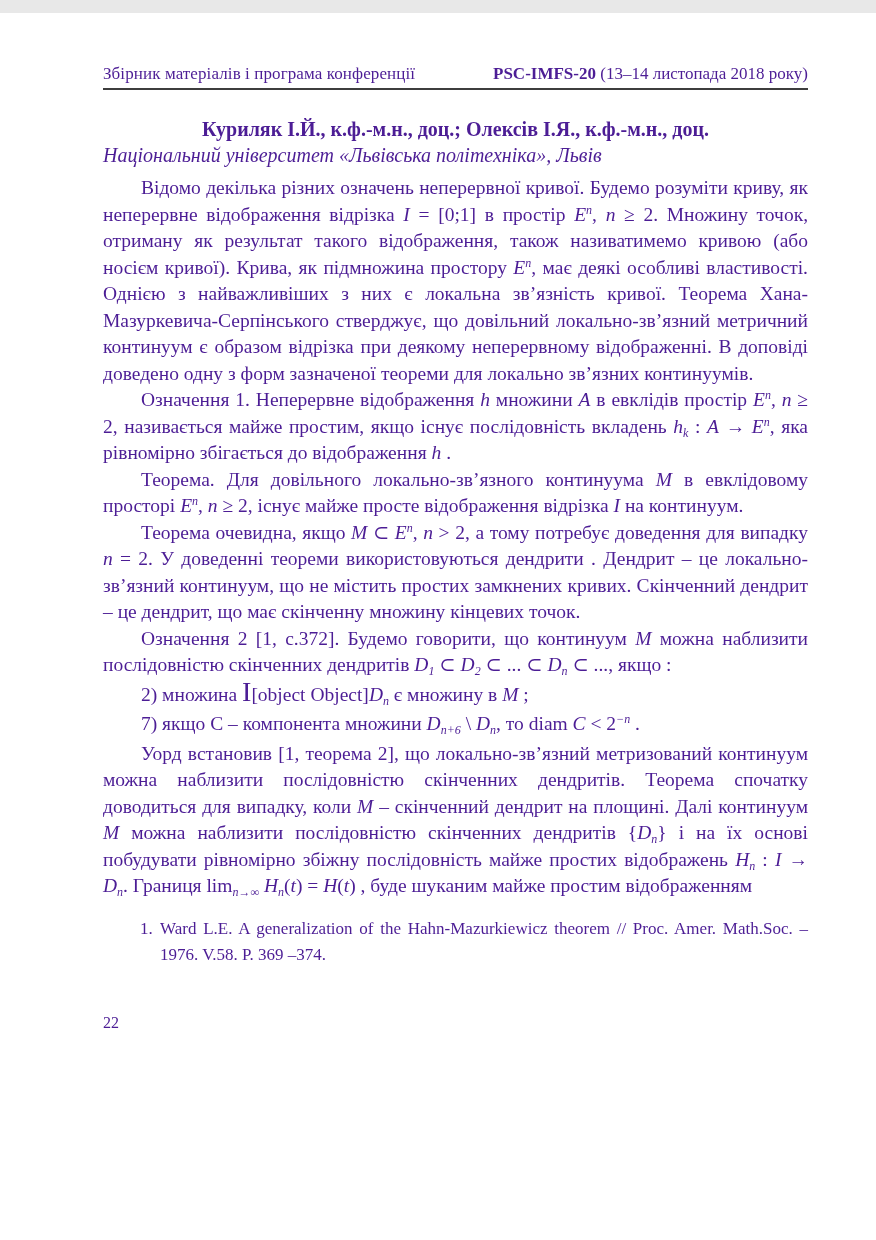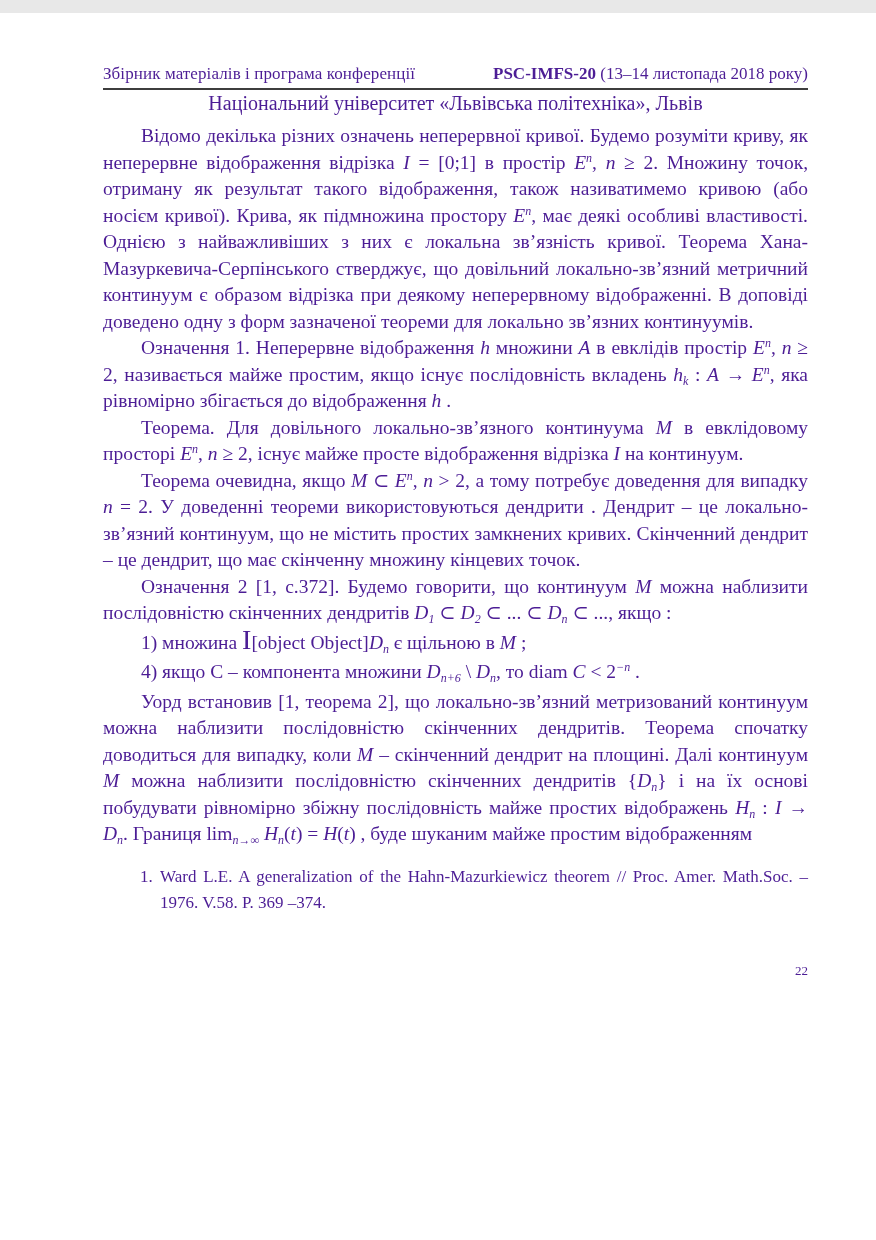--- a/index.html
+++ b/index.html
@@ -9,57 +9,58 @@
     overflow:hidden;margin:13px auto;
   }
   .content{position:absolute;left:103px;top:0;width:705px;}
   .header{display:flex;justify-content:space-between;align-items:baseline;
     padding-top:51px;font-size:17px;line-height:20px;}
   .header .hl{letter-spacing:.1px;}
   .header .hb{font-weight:bold;}
   .rule{margin-top:4px;height:2px;background:#3d3d3d;}
   .title{margin-top:21px;text-align:center;font-weight:bold;font-size:20px;line-height:26px;letter-spacing:.2px;}
   .authors{margin-top:26px;text-align:center;font-weight:bold;font-size:20px;line-height:26px;}
-  .affil{text-align:center;font-size:20px;line-height:27px;}
+  .affil{text-align:left;font-style:italic;font-size:20px;line-height:27px;}
   .doc-body{margin-top:6px;font-size:19.5px;}
   .para{margin:0;text-align:justify;text-indent:38px;line-height:26.5px;}
   .para.list{text-indent:0;padding-left:38px;text-align:left;margin:3px 0;}
   .rn{}
   .bd{font-weight:normal;}
   .mi{font-style:italic;}
   .msup{font-style:italic;font-size:12px;vertical-align:7px;line-height:0;}
   .msub{font-style:italic;font-size:12px;vertical-align:-4px;line-height:0;}
   .mbig{font-size:28px;line-height:0;font-style:normal;}
   .refs{margin-top:16px;font-size:17px;line-height:26px;}
   .ref-item{position:relative;padding-left:57px;text-align:justify;}
   .ref-marker{position:absolute;left:37px;top:0;}
-  .page-number{margin-top:44px;text-align:right;font-size:13px;line-height:22px;}
+  .page-number{margin-top:44px;text-align:left;font-size:16px;line-height:22px;}
 </style>
 </head>
 <body>
 
 <div class="page">
   <div class="content">
 
     <div class="header">
       <span class="hl">Збірник матеріалів і програма конференції</span>
       <span class="hr"><span class="hb">PSC-IMFS-20</span><span> (13–14 листопада 2018 року)</span></span>
     </div>
     <div class="rule"></div>
 
+    <div class="authors">Куриляк І.Й., к.ф.-м.н., доц.; Олексів І.Я., к.ф.-м.н., доц.</div>
     <div class="affil">Національний університет «Львівська політехніка», Львів</div>
 
     <div class="doc-body">
         <p class="para "><span class="rn">Відомо декілька різних означень неперервної кривої. Будемо розуміти криву, як неперервне відображення відрізка </span><span class="mi">I</span><span class="rn"> = [0;1] в простір </span><span class="mi">E</span><span class="msup">n</span><span class="rn">, </span><span class="mi">n</span><span class="rn"> ≥ 2. Множину точок, отриману як результат такого відображення, також називатимемо кривою (або носієм кривої). Крива, як підмножина простору </span><span class="mi">E</span><span class="msup">n</span><span class="rn">, має деякі особливі властивості. Однією з найважливіших з них є локальна зв’язність кривої. Теорема Хана-Мазуркевича-Серпінського стверджує, що довільний локально-зв’язний метричний континуум є образом відрізка  при деякому неперервному відображенні. В доповіді доведено одну з форм зазначеної теореми для локально зв’язних континуумів.</span></p>
         <p class="para "><span class="bd">Означення 1. </span><span class="rn">Неперервне відображення </span><span class="mi">h</span><span class="rn"> множини </span><span class="mi">A</span><span class="rn"> в евклідів простір </span><span class="mi">E</span><span class="msup">n</span><span class="rn">, </span><span class="mi">n</span><span class="rn"> ≥ 2, називається майже простим, якщо існує послідовність вкладень </span><span class="mi">h</span><span class="msub">k</span><span class="rn"> : </span><span class="mi">A</span><span class="rn"> → </span><span class="mi">E</span><span class="msup">n</span><span class="rn">, яка рівномірно збігається до відображення </span><span class="mi">h</span><span class="rn"> .</span></p>
         <p class="para "><span class="bd">Теорема. </span><span class="rn">Для довільного локально-зв’язного континуума </span><span class="mi">M</span><span class="rn"> в евклідовому просторі </span><span class="mi">E</span><span class="msup">n</span><span class="rn">, </span><span class="mi">n</span><span class="rn"> ≥ 2, існує майже просте відображення відрізка </span><span class="mi">I</span><span class="rn"> на континуум.</span></p>
         <p class="para "><span class="rn">Теорема очевидна, якщо </span><span class="mi">M</span><span class="rn"> ⊂ </span><span class="mi">E</span><span class="msup">n</span><span class="rn">, </span><span class="mi">n</span><span class="rn"> &gt; 2, а тому потребує доведення для випадку </span><span class="mi">n</span><span class="rn"> = 2. У доведенні теореми використовуються дендрити . Дендрит – це локально-зв’язний континуум, що не містить простих замкнених кривих. Скінченний дендрит – це дендрит, що має скінченну множину кінцевих точок.</span></p>
         <p class="para "><span class="bd">Означення 2 </span><span class="rn">[1, с.372]. Будемо говорити, що континуум </span><span class="mi">M</span><span class="rn"> можна наблизити послідовністю скінченних дендритів </span><span class="mi">D</span><span class="msub">1</span><span class="rn"> ⊂ </span><span class="mi">D</span><span class="msub">2</span><span class="rn"> ⊂ ... ⊂ </span><span class="mi">D</span><span class="msub">n</span><span class="rn"> ⊂ ..., якщо :</span></p>
-        <p class="para list"><span class="rn">1) множина </span><span class="mbig">I</span><span class="rn">[object Object]</span><span class="mi">D</span><span class="msub">n</span><span class="rn">  є щільною в </span><span class="mi">M</span><span class="rn"> ;</span></p>
-        <p class="para list"><span class="rn">4) якщо С – компонента множини </span><span class="mi">D</span><span class="msub">n+6</span><span class="rn"> \ </span><span class="mi">D</span><span class="msub">n</span><span class="rn">, то diam </span><span class="mi">C</span><span class="rn"> &lt; 2</span><span class="msup">−n</span><span class="rn"> .</span></p>
+        <p class="para list"><span class="rn">2) множина </span><span class="mbig">I</span><span class="rn">[object Object]</span><span class="mi">D</span><span class="msub">n</span><span class="rn">  є множину в </span><span class="mi">M</span><span class="rn"> ;</span></p>
+        <p class="para list"><span class="rn">7) якщо С – компонента множини </span><span class="mi">D</span><span class="msub">n+6</span><span class="rn"> \ </span><span class="mi">D</span><span class="msub">n</span><span class="rn">, то diam </span><span class="mi">C</span><span class="rn"> &lt; 2</span><span class="msup">−n</span><span class="rn"> .</span></p>
         <p class="para "><span class="rn">Уорд встановив [1, теорема 2], що локально-зв’язний метризований континуум можна наблизити послідовністю скінченних  дендритів. Теорема спочатку доводиться для випадку, коли </span><span class="mi">M</span><span class="rn"> – скінченний дендрит на площині. Далі континуум </span><span class="mi">M</span><span class="rn"> можна наблизити послідовністю скінченних дендритів {</span><span class="mi">D</span><span class="msub">n</span><span class="rn">} і на їх основі побудувати рівномірно збіжну послідовність майже простих відображень </span><span class="mi">H</span><span class="msub">n</span><span class="rn"> : </span><span class="mi">I</span><span class="rn"> → </span><span class="mi">D</span><span class="msub">n</span><span class="rn">. Границя  lim</span><span class="msub">n→∞</span><span class="rn"> </span><span class="mi">H</span><span class="msub">n</span><span class="rn">(</span><span class="mi">t</span><span class="rn">) = </span><span class="mi">H</span><span class="rn">(</span><span class="mi">t</span><span class="rn">) , буде шука­ним майже простим відображенням</span></p>
       </div>
 
     <div class="refs">
         <div class="ref-item"><span class="ref-marker">1.</span><span>Ward L.E. A generalization of the Hahn-Mazurkiewicz theorem // Proc. Amer. Math.Soc. – 1976.  V.58. P. 369 –374.</span></div>
       </div>
 
     <div class="page-number">22</div>
   </div>
 </div>

